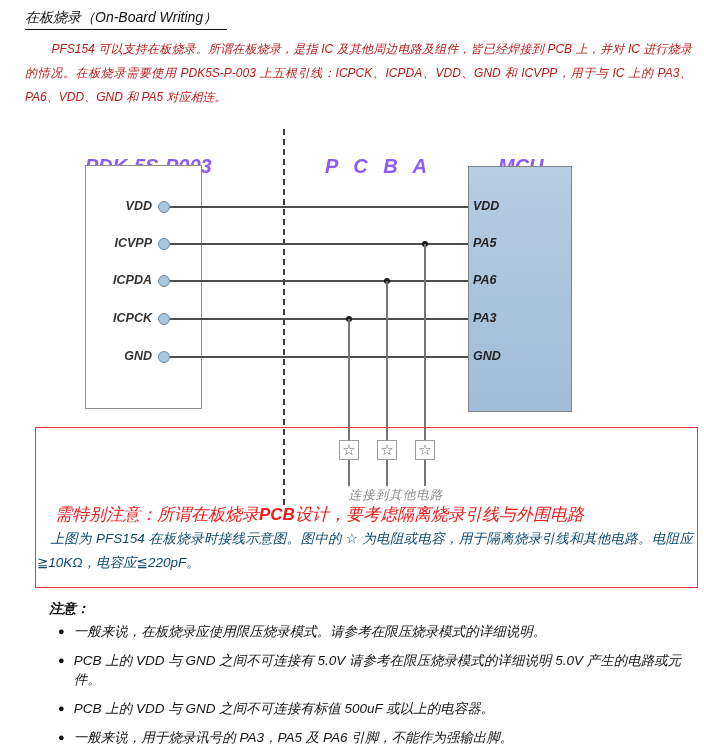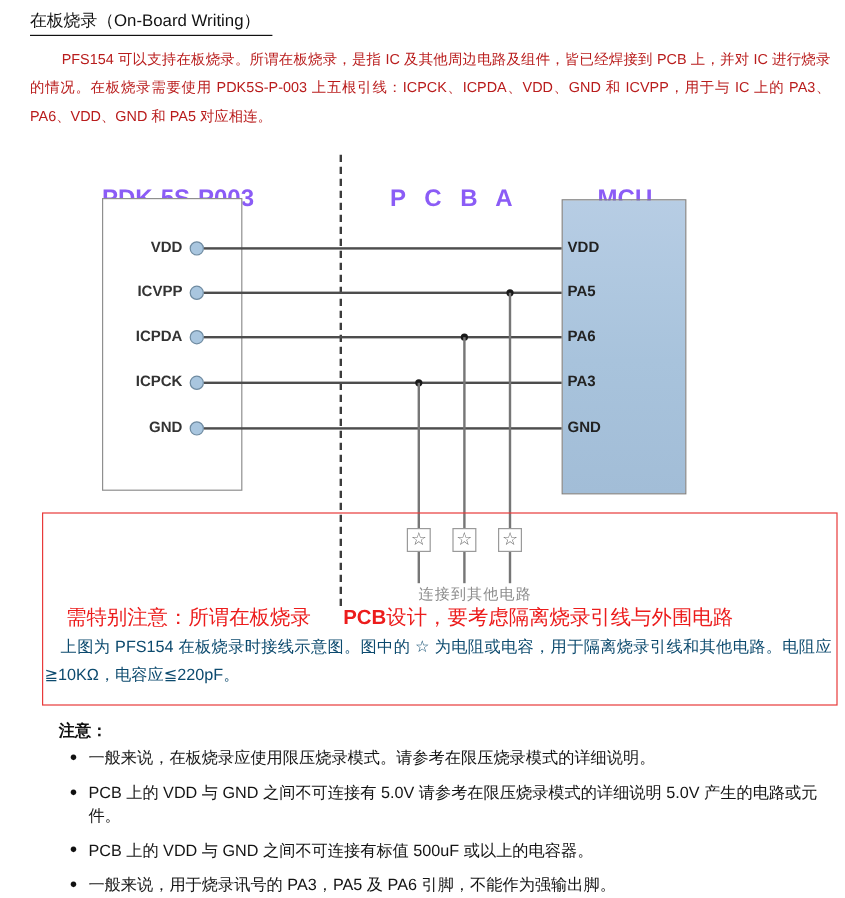--- a/index.html
+++ b/index.html
@@ -1,18 +1,18 @@
 <!DOCTYPE html>
 <html><head>
 <meta charset="utf-8">
 <style>
   html,body{margin:0;padding:0;background:#fff;}
   #canvas{
     position:relative;width:704px;height:748px;background:#ffffff;overflow:hidden;
-    font-family:"Liberation Sans","DejaVu Sans",sans-serif;color:#1a1a1a;
+    font-family:"Liberation Sans","DejaVu Sans",sans-serif;color:#1a1a1a;font-style:italic;
   }
   
   .doc-title{
     position:absolute;left:25px;top:9px;font-size:14px;color:#111;
     border-bottom:1px solid #111;padding:0 10px 2px 0;font-weight:normal;
   }
   .intro{
     position:absolute;left:25px;top:37px;width:667px;
     font-size:12px;line-height:24px;text-align:justify;text-indent:2.2em;color:#b91c1c;
   }
@@ -32,21 +32,21 @@
   .mcu-pin-lbl{position:absolute;left:473px;font-size:12.5px;font-weight:bold;color:#222;}
   .junc{position:absolute;width:6px;height:6px;border-radius:50%;background:#1a1a1a;}
   .vline{position:absolute;width:2px;background:#767676;}
   .star-box{position:absolute;top:440px;width:20px;height:20px;background:#fff;border:1px solid #9a9a9a;
     box-sizing:border-box;text-align:center;font-size:15px;line-height:18px;color:#6e6e6e;z-index:3;}
   .diag-caption{position:absolute;left:338px;top:487px;width:116px;text-align:center;
     font-size:12.5px;color:#8c8c8c;letter-spacing:1px;}
   
   .attention-box{position:absolute;left:35px;top:427px;width:661px;height:159px;border:1px solid #e83a3a;z-index:2;}
   .attn-heading{position:absolute;left:55px;top:503px;font-size:17px;color:#ec1c1c;z-index:4;white-space:nowrap;}
-  .attn-heading b{font-family:"Liberation Sans",sans-serif;font-weight:bold;margin-left:27px;}
+  .attn-heading b{font-family:"Liberation Sans",sans-serif;font-weight:bold;}
   .attn-body{position:absolute;left:37px;top:527px;width:656px;font-size:13.5px;line-height:24px;
     text-align:justify;text-indent:1em;color:#0c4a6e;z-index:4;}
   
   .notes-heading{position:absolute;left:25px;top:600px;font-size:13.5px;font-weight:bold;color:#111;margin-left:24px;}
   .notes-list{position:absolute;left:58px;top:622px;width:634px;}
   .note-item{display:flex;align-items:flex-start;margin-bottom:10px;font-size:13.5px;line-height:19px;color:#141414;}
   .bullet{flex:0 0 auto;font-size:11px;line-height:19px;margin-right:9px;color:#111;}
 </style>
 </head>
 <body>

